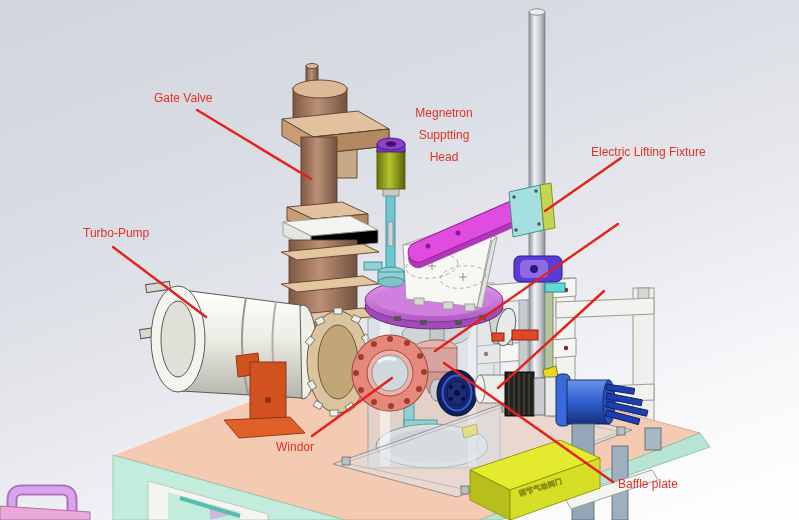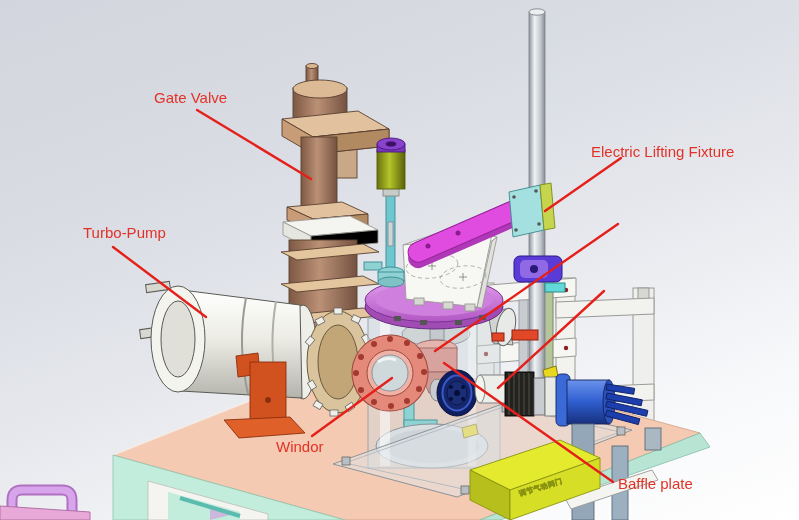--- a/index.html
+++ b/index.html
@@ -4,21 +4,21 @@
 <style>
   html,body{margin:0;padding:0;background:#fff;}
   .stage{
     position:relative;width:799px;height:520px;overflow:hidden;
     background:linear-gradient(160deg,#d2d5dd 0%,#d9dce3 30%,#e6e8ed 55%,#f7f8fa 80%,#ffffff 100%);
     font-family:"Liberation Sans",sans-serif;
   }
   .stage svg{position:absolute;left:0;top:0;}
   .lbl{
     position:absolute;color:var(--label-red,#e23227);
-    font-size:15px;line-height:18px;white-space:nowrap;letter-spacing:0;
+    font-size:12px;line-height:18px;white-space:nowrap;letter-spacing:0;
   }
   .lbl-center{text-align:center;white-space:normal;width:132px;line-height:22px;}
   .leader{stroke:var(--leader-red,#e51f1a);stroke-width:2.4;stroke-linecap:round;}
   .cjk{font-size:7px;fill:#39420e;letter-spacing:0.5px;font-family:"Liberation Sans",sans-serif;}
 </style>
 </head>
 <body>
 
 <div class="stage">
 <svg width="799" height="520" viewBox="0 0 799 520">
@@ -317,16 +317,21 @@
     <line class="leader" x1="621" y1="158" x2="545" y2="211"></line>
     <line class="leader" x1="618" y1="224" x2="435" y2="351"></line>
     <line class="leader" x1="604" y1="291" x2="498" y2="388"></line>
     <line class="leader" x1="312" y1="436" x2="392" y2="378"></line>
     <line class="leader" x1="613" y1="482" x2="444" y2="363"></line>
   </g>
 </svg>
 
   <div class="lbl" style="left:154px;top:89px">Gate Valve</div>
   <div class="lbl" style="left:83px;top:224px">Turbo-Pump</div>
+  <div class="lbl lbl-center" style="left:378px;top:102px">
+    <div>Megnetron</div>
+    <div>Supptting</div>
+    <div>Head</div>
+  </div>
   <div class="lbl" style="left:591px;top:143px">Electric Lifting Fixture</div>
   <div class="lbl" style="left:276px;top:438px">Windor</div>
   <div class="lbl" style="left:618px;top:475px">Baffle plate</div>
 </div>
 
 </body></html>

